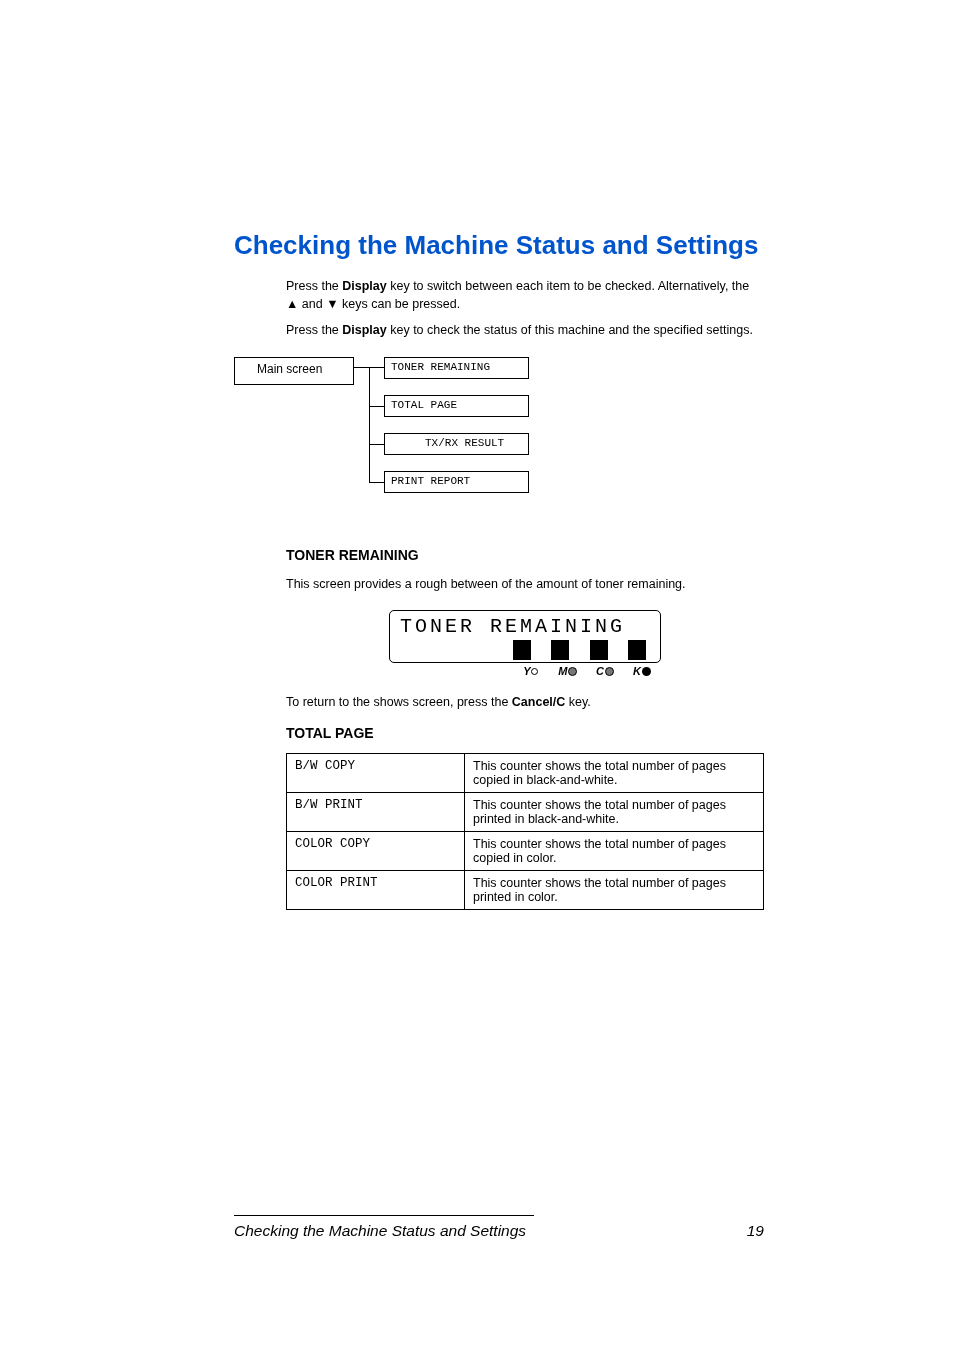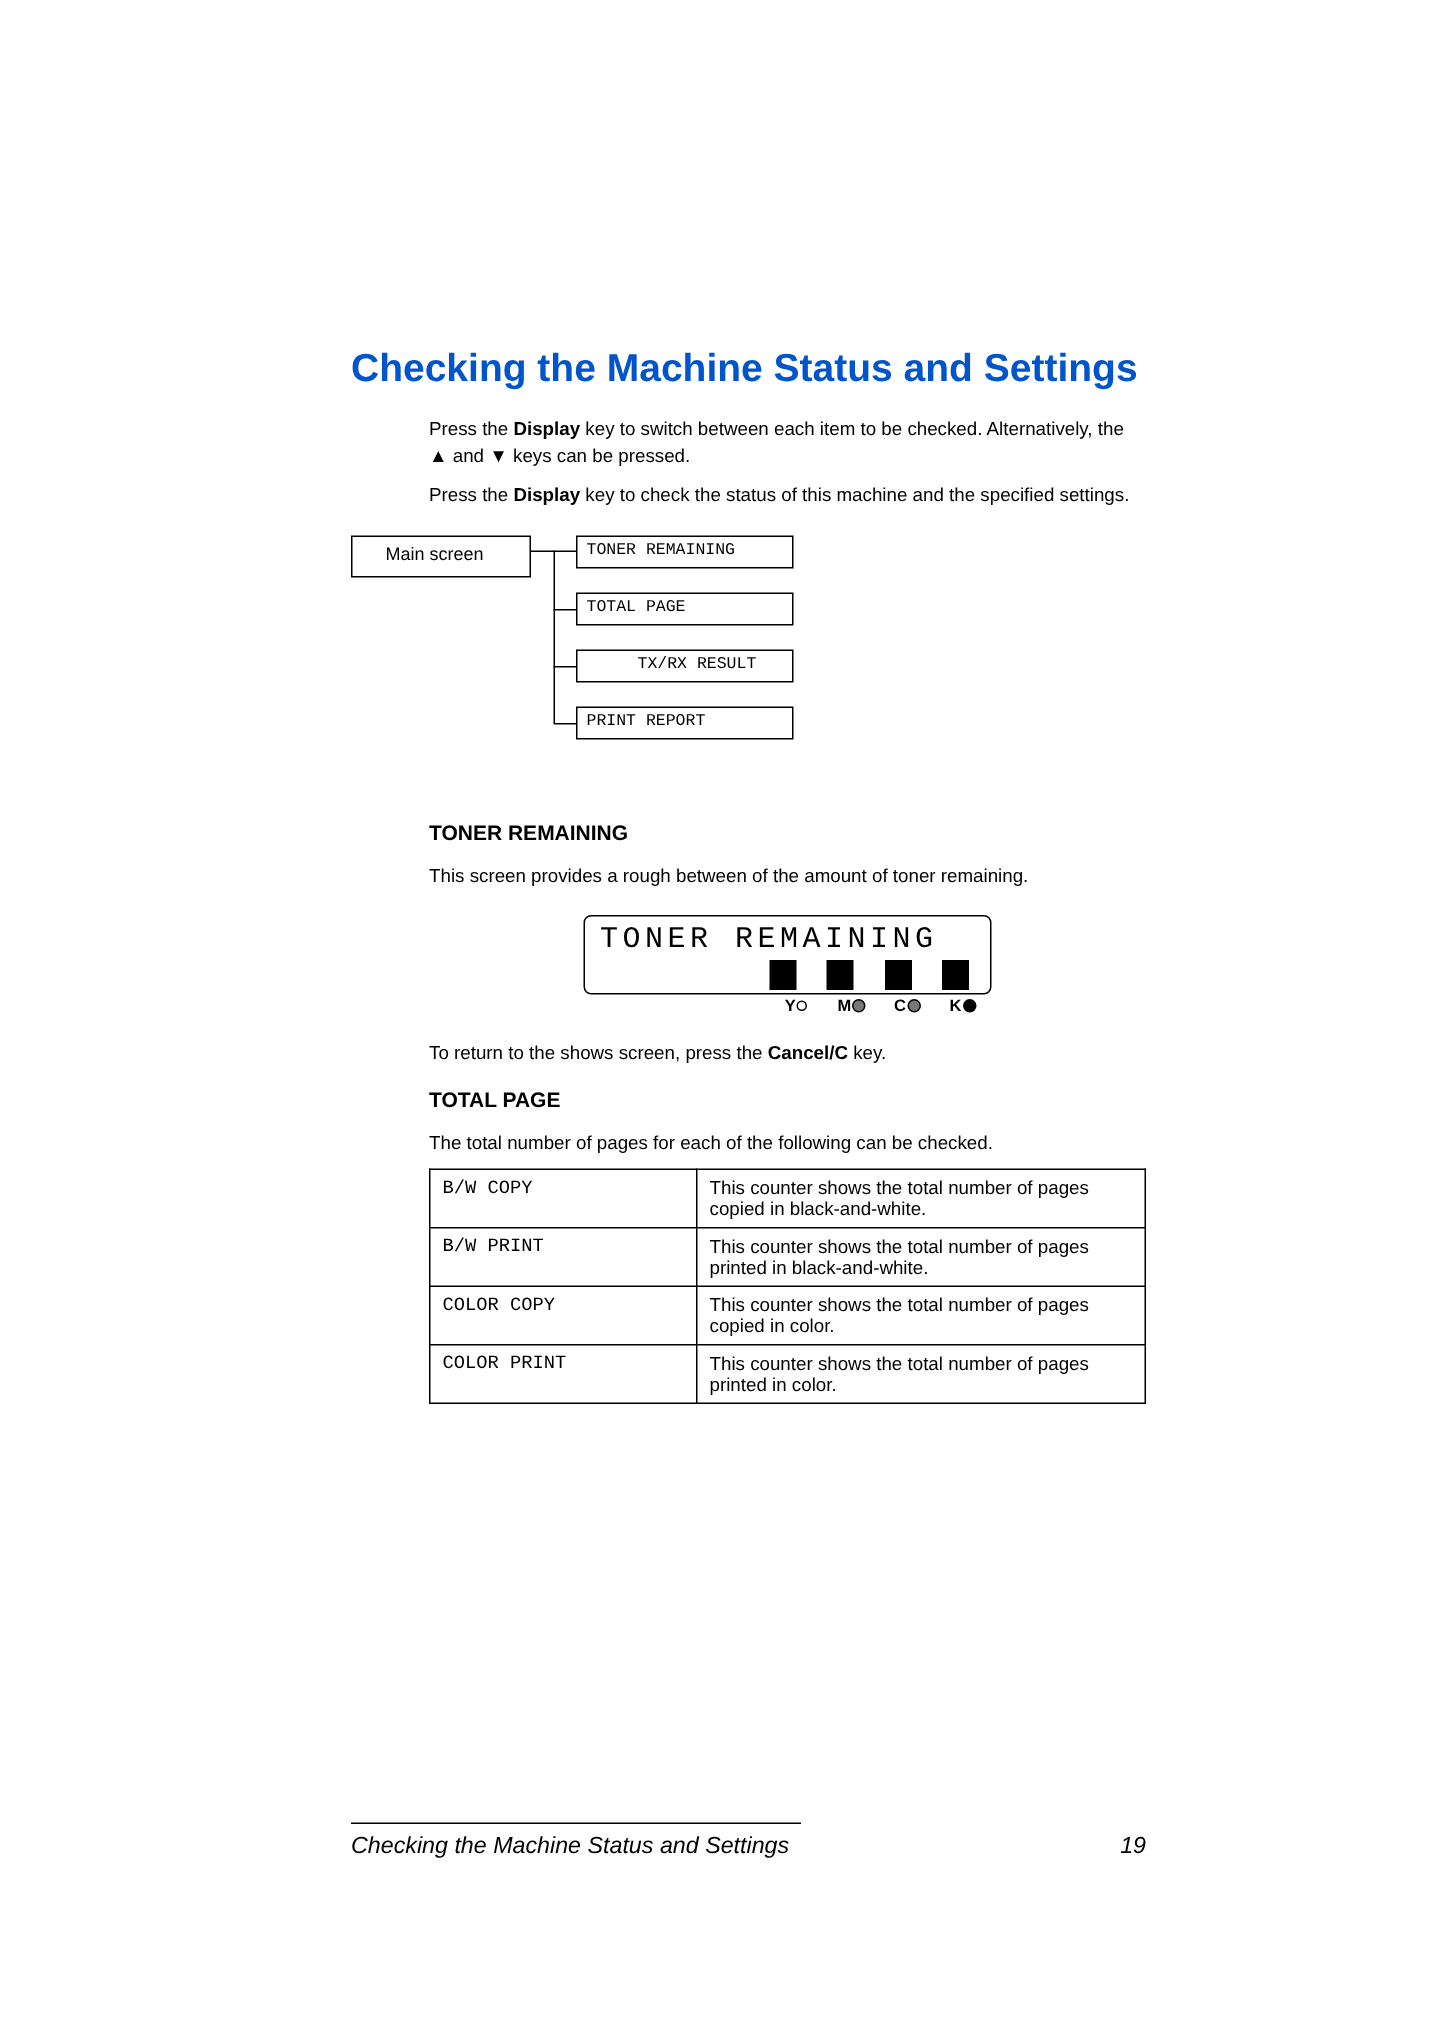--- a/index.html
+++ b/index.html
@@ -237,34 +237,33 @@
     <div class="lcd-wrap">
       <div class="lcd">
         <div class="lcd-text">TONER REMAINING</div>
         <div class="lcd-bars">
           <span class="bar"></span>
           <span class="bar"></span>
           <span class="bar"></span>
           <span class="bar"></span>
         </div>
       </div>
-      <div class="lcd-legend" style="width:272px;margin:2px auto 16px;">
+      <div class="lcd-legend" style="width:272px;margin:2px auto 16px;font-style:italic;">
         <span class="leg"><span>Y</span><span class="open-dot"></span></span>
         <span class="leg"><span>M</span><span class="half-dot"></span></span>
         <span class="leg"><span>C</span><span class="half-dot"></span></span>
         <span class="leg"><span>K</span><span class="full-dot"></span></span>
       </div>
     </div>
 
     <p class="para">
       <span>To return to the shows screen, press the </span><span class="bold">Cancel/C</span><span> key.</span>
     </p>
 
     <h2 class="subheading" style="margin-top:14px;">TOTAL PAGE</h2>
-    <p class="para">The total number of pages for each of the following can be checked.</p>
 
     <table class="spec">
       <tbody>
           <tr>
         <td class="code">B/W COPY</td>
         <td>This counter shows the total number of pages copied in black-and-white.</td>
       </tr>
       <tr>
         <td class="code">B/W PRINT</td>
         <td>This counter shows the total number of pages printed in black-and-white.</td>

